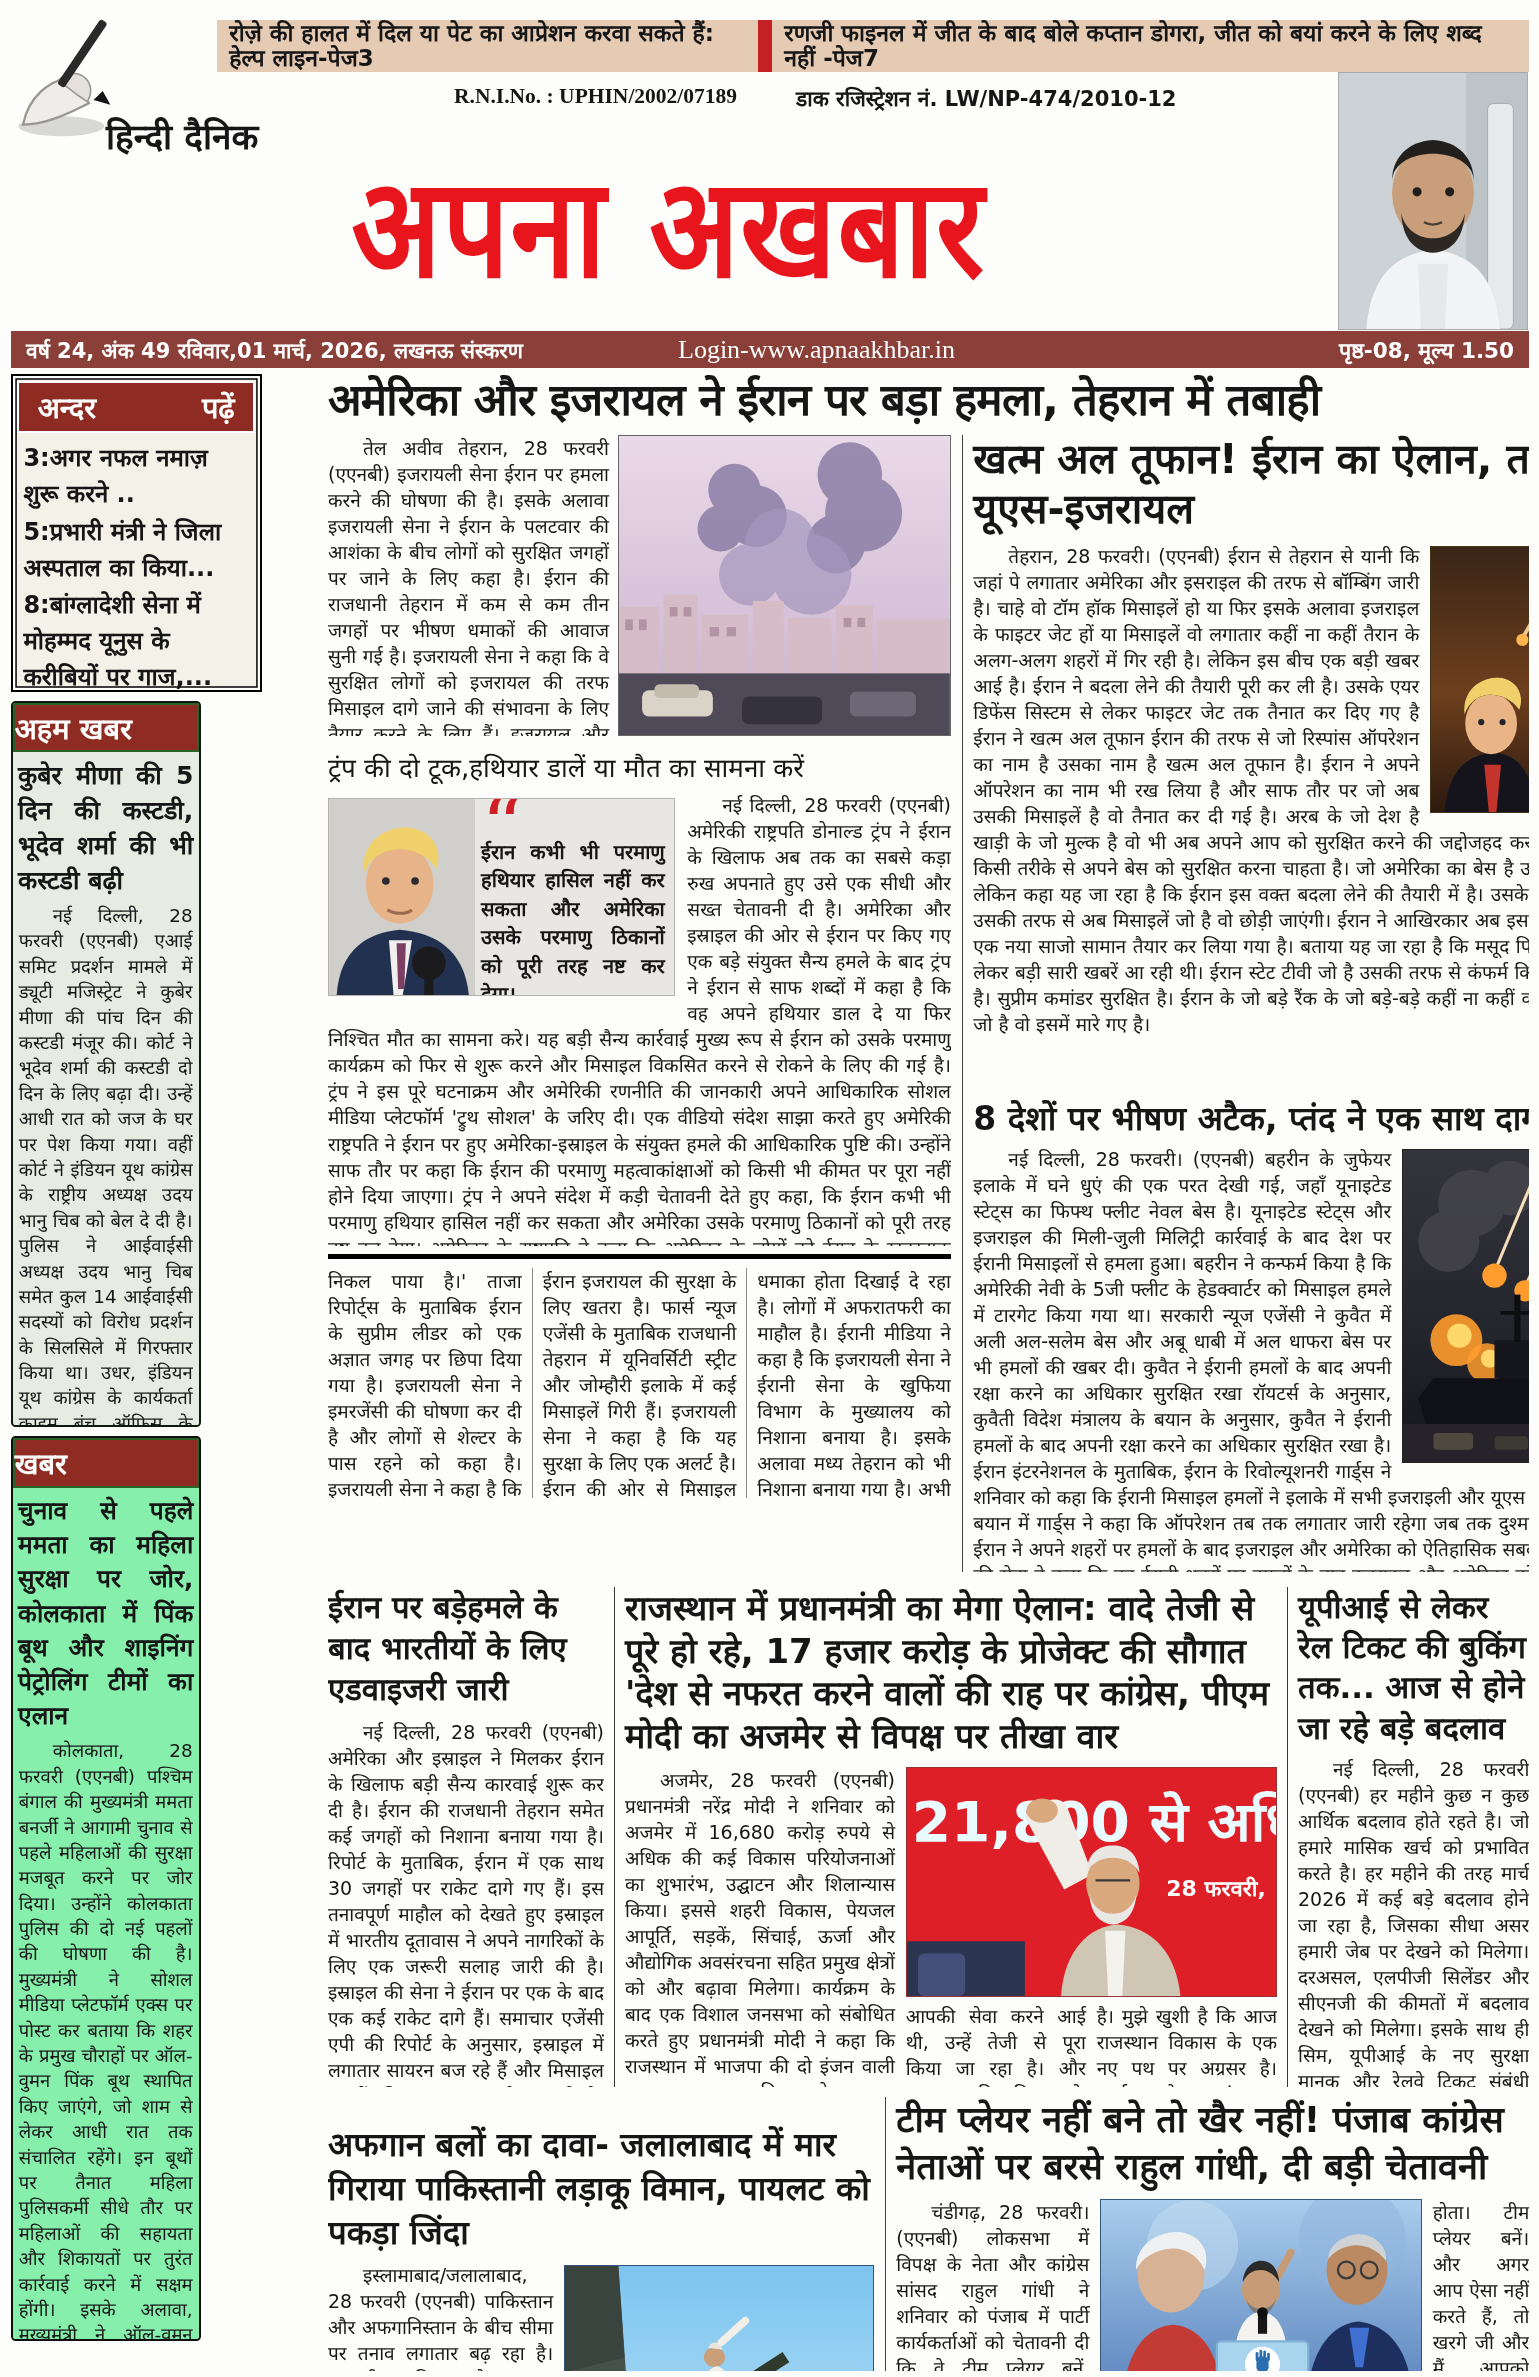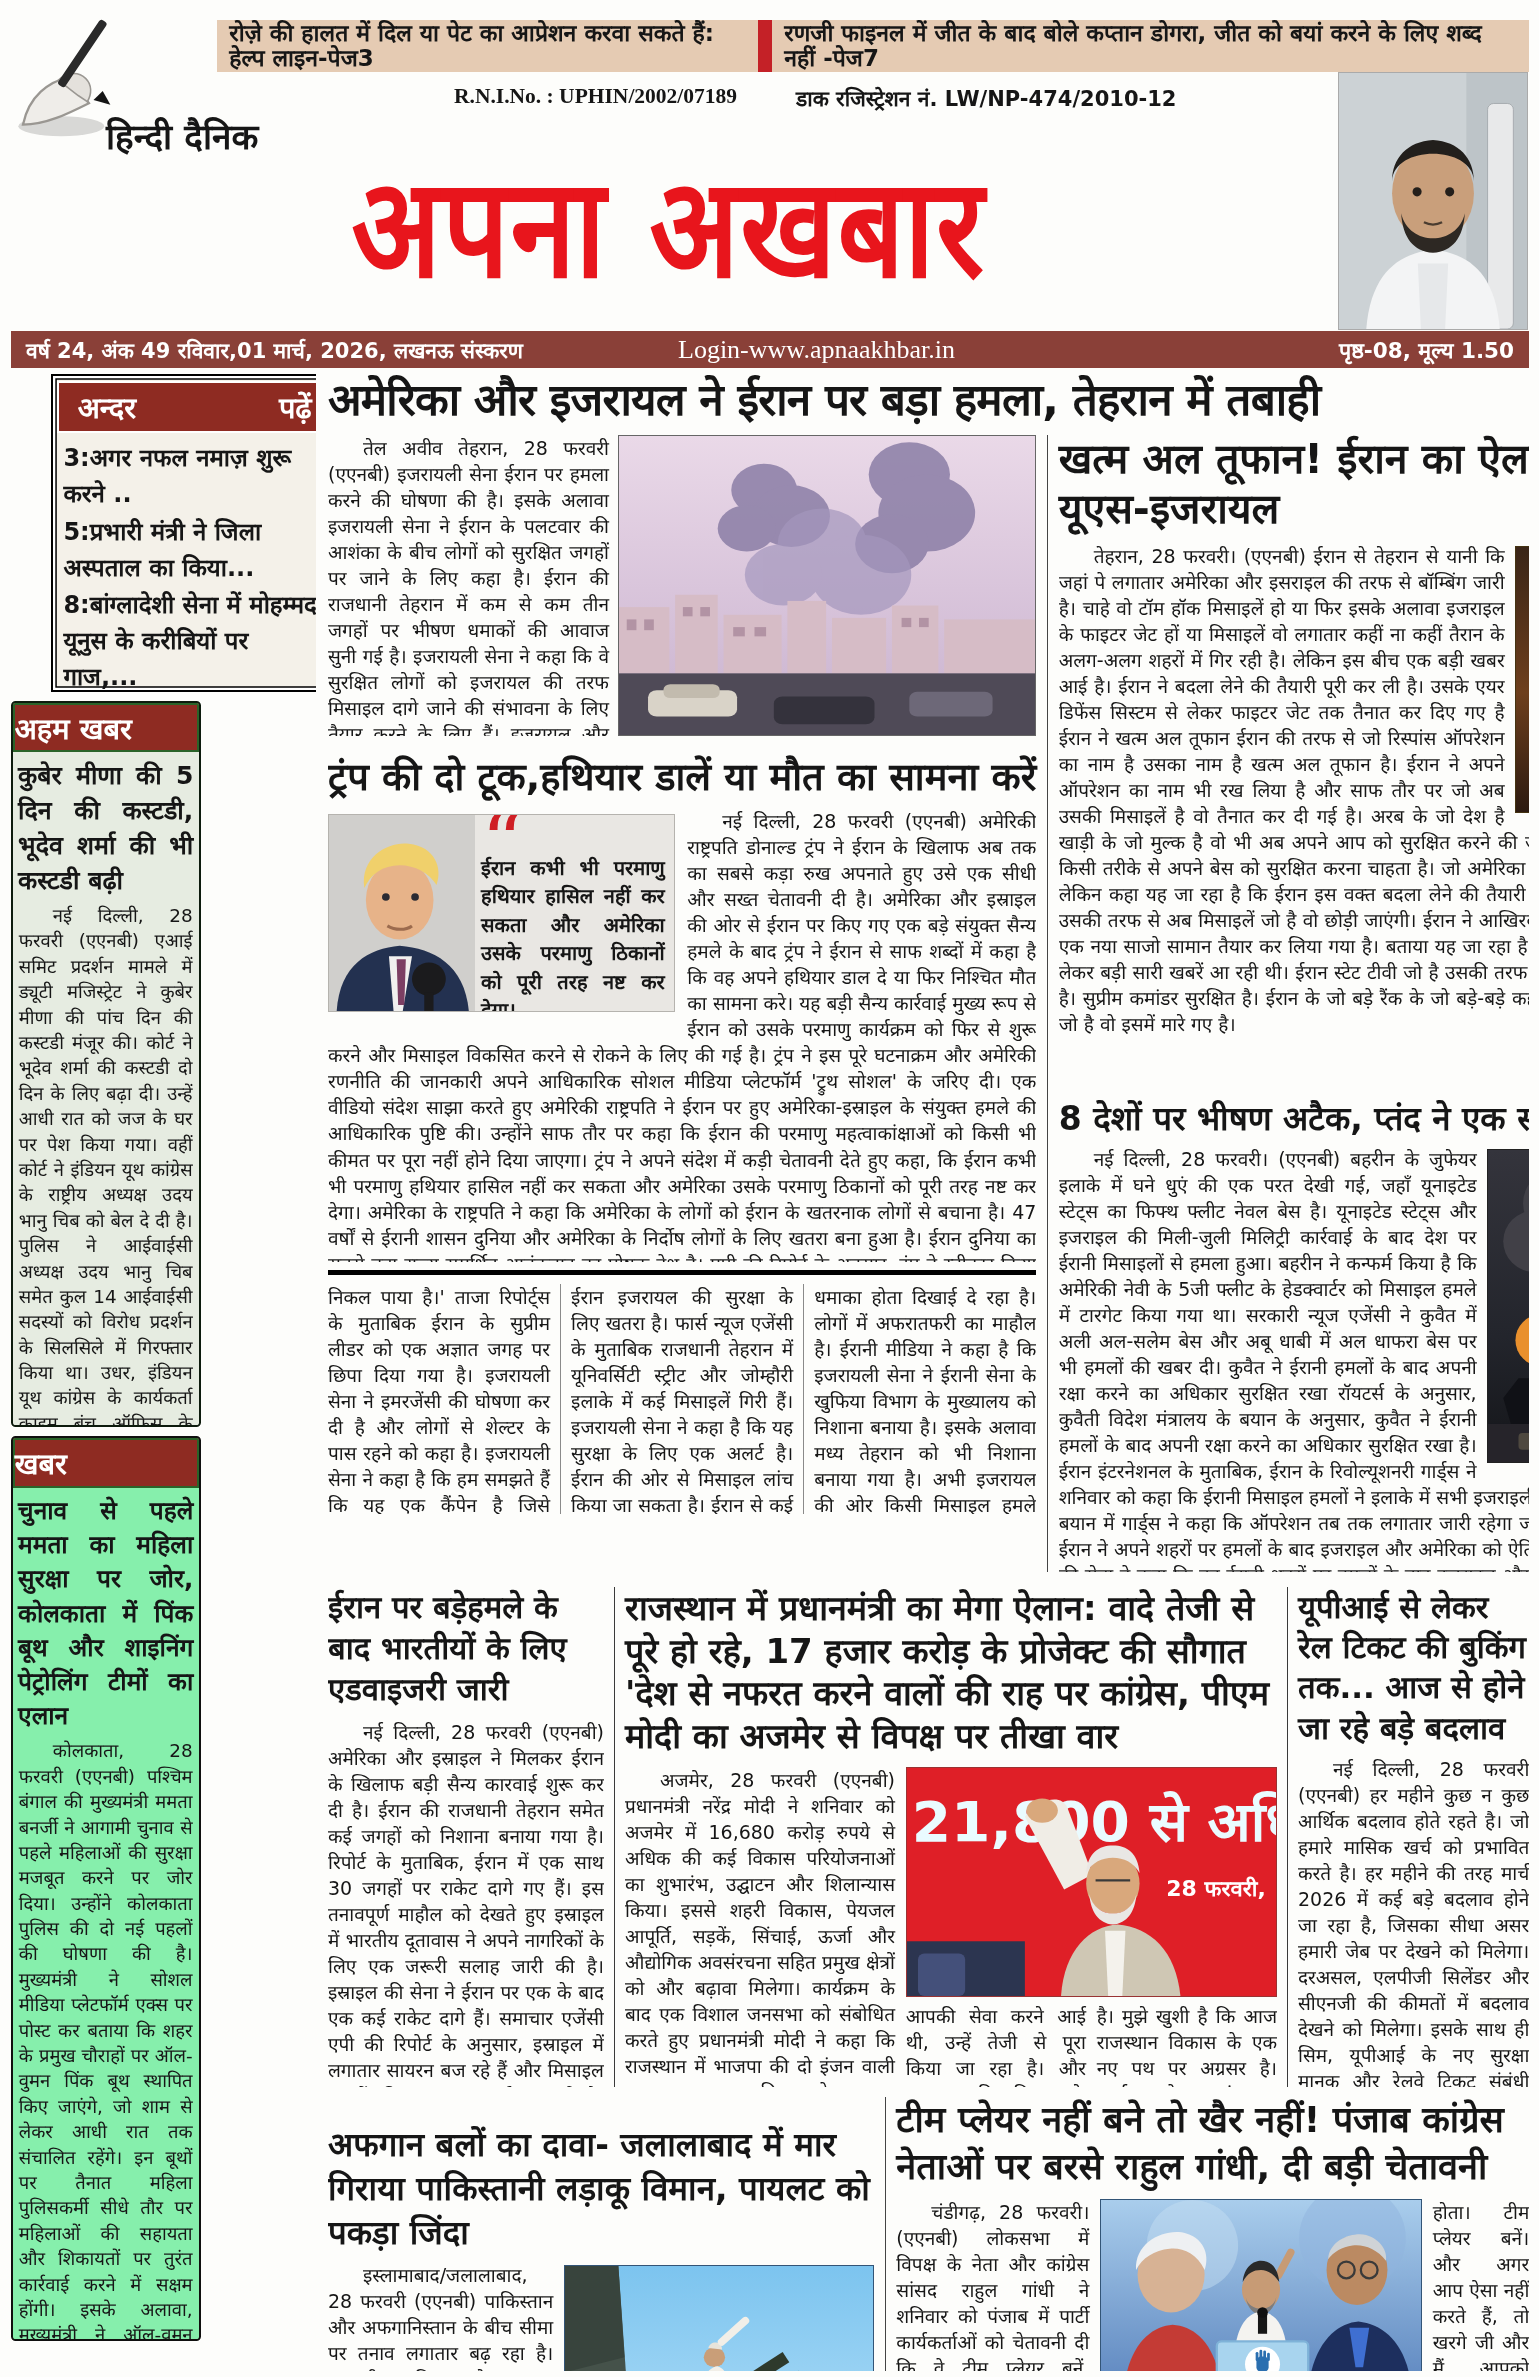--- a/index.html
+++ b/index.html
@@ -31,22 +31,22 @@
              color:#fff; display:flex; align-items:center; padding:0 15.3px; }
   .d-left  { flex:1.2; font-size:21px; font-weight:700; }
   .d-center{ flex:1; text-align:center; font-family:"Liberation Serif", serif; font-size:26px; }
   .d-right { flex:1; text-align:right; font-size:21.5px; font-weight:700; }
   
   .content { position:absolute; left:10.7px; right:10.7px; top:374px; bottom:6.1px; display:flex; overflow:hidden; }
   .rail { flex:0 0 305px; overflow:hidden; }
   .mainarea { flex:1; margin-left:12.3px; overflow:hidden; }
   .jtext { text-align:justify; line-height:1.37; }
   
-  .inside-box { width:288px; border:2.3px solid #000; box-shadow:0 0 0 2.3px #fff inset, 0 0 0 3.8px #000 inset;
-                background:#f4f1e9; padding:4.6px; height:318px; overflow:hidden;margin-left:40px; }
+  .inside-box { width:251px; border:2.3px solid #000; box-shadow:0 0 0 2.3px #fff inset, 0 0 0 3.8px #000 inset;
+                background:#f4f1e9; padding:4.6px; height:318px; overflow:hidden; }
   .inside-head { background:#8e2b22; border:2.3px solid #fff; color:#fff; font-size:29px; font-weight:800;
                  display:flex; justify-content:space-between; padding:4.6px 18.4px; }
   .inside-items { padding:7.7px 6.1px 0 6.1px; font-size:24px; font-weight:700; line-height:1.5; }
   .inside-items div { margin-bottom:1.5px; }
   .sidebox { width:190px; border:2.3px solid #0d1b0d; margin-top:9.2px; overflow:hidden; border-radius:4.6px; }
   .aham { background:#e6ece1; height:726px; }
   .khabar { background:#86efac; border-color:#10100f; height:905px; }
   .sidebox-head { background:#8e2b22; border:2.3px solid #2a6329; color:#fff; text-align:left;
                   font-size:29px; font-weight:800; padding:3.1px 0; }
   .sidebox-title { font-size:25px; font-weight:800; line-height:1.4; padding:6.1px 5.4px 3.1px 5.4px; text-align:justify; }
@@ -55,21 +55,21 @@
   .sidebox-body .ind { display:inline-block; width:34px; }
   
   .lead-h { font-size:44px; font-weight:800; line-height:1.08; letter-spacing:-0.8px; margin:1.5px 0 12.3px; white-space:nowrap; }
   .band1 { display:flex; }
   .lz { flex:0 0 623px; }
   .rz { flex:1; margin-left:10.7px; padding-left:10.7px; border-left:1.5px solid #444; }
   .lz-top { display:flex; height:301px; overflow:hidden; }
   .lead-text { flex:0 0 281px; font-size:19px; }
   .lead-text .ind, .pind { display:inline-block; width:35px; }
   .city-img { flex:1; margin-left:9.2px; border:0.8px solid #666; }
-  .t-head { font-size:38px; font-weight:700; margin:12.3px 0 7.7px; white-space:nowrap; }
+  .t-head { font-size:26px; font-weight:400; margin:12.3px 0 7.7px; white-space:nowrap; }
   .t-body { font-size:19px; height:454px; overflow:hidden; }
   .quote-card { float:left; width:347px; height:198px; margin:6.1px 12.3px 4.6px 0; background:#e9e7e3;
                 border:0.8px solid #b5b3ae; display:flex; overflow:hidden; }
   .qc-photo { flex:0 0 146px; position:relative; }
   .qc-right { flex:1; padding:4.6px 9.2px 6.1px 6.1px; position:relative; }
   .qc-mark { color:#cf1f24; font-size:84px; line-height:0.55; font-family:"DejaVu Serif", serif; height:34px; }
   .qc-quote { font-size:20px; font-weight:800; line-height:1.42; }
   .thick-rule { border:0; border-top:5.4px solid #000; margin:7.7px 0 9.2px; }
   .cont { display:flex; height:230px; overflow:hidden; }
   .cont-col { flex:1; font-size:19px; }

